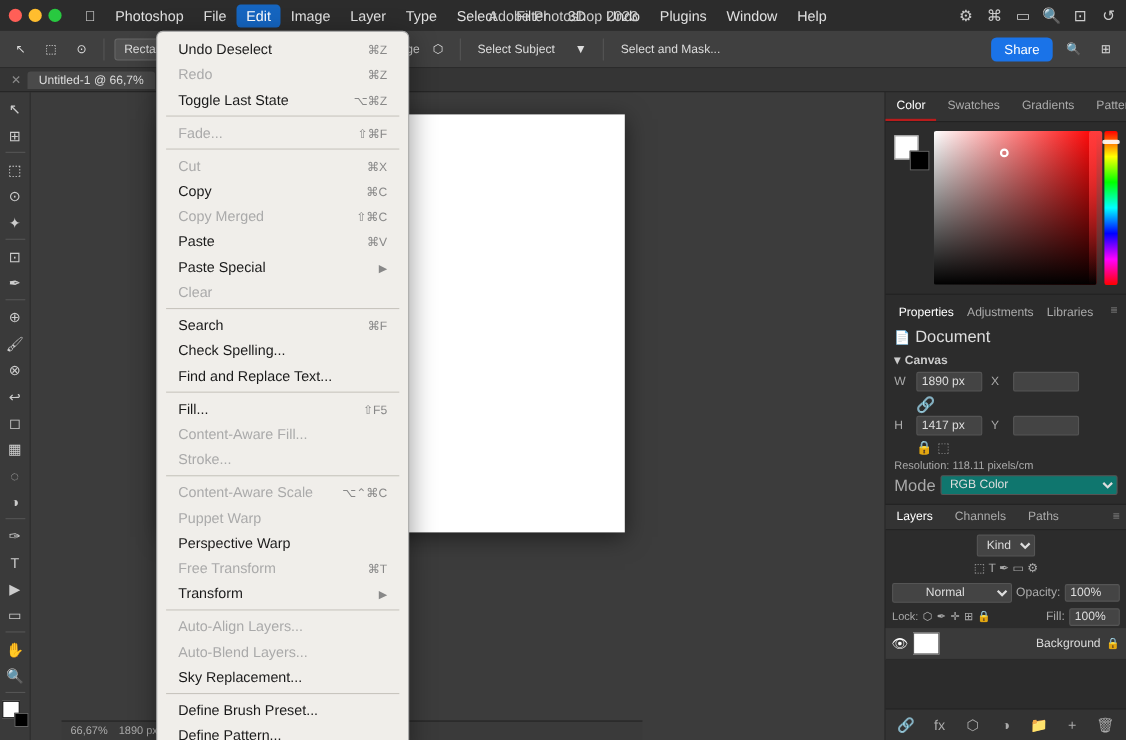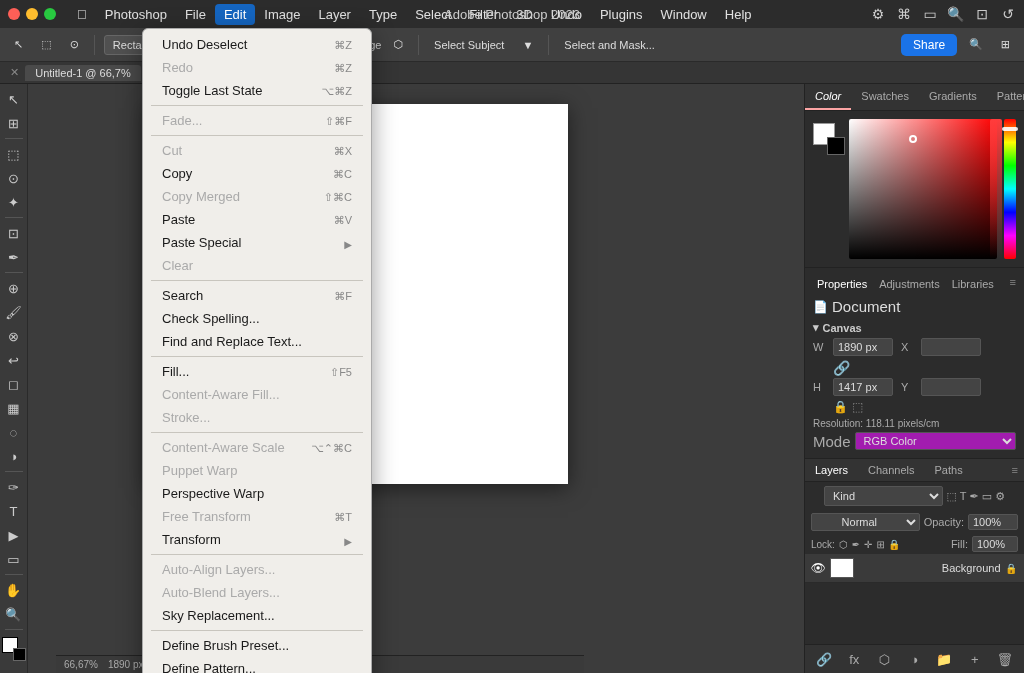--- a/index.html
+++ b/index.html
@@ -195,21 +195,21 @@
       display: flex;
       background: #333;
       border-bottom: 1px solid #222;
     }
     .panel-tab {
       padding: 6px 10px;
       font-size: 11px;
       color: #aaa;
       cursor: pointer;
     }
-    .panel-tab.active { color: #fff; border-bottom: 2px solid #fca5a5; font-style: italic; }
+    .panel-tab.active { color: #fff; border-bottom: 2px solid #b91c1c; }
     .color-panel {
       padding: 8px;
     }
 
     
     .properties-panel {
       border-top: 1px solid #222;
       padding: 8px;
       font-size: 11px;
     }
@@ -268,24 +268,25 @@
       border-bottom: 1px solid #222;
     }
     .layer-tab {
       padding: 5px 10px;
       font-size: 11px;
       color: #aaa;
       cursor: pointer;
     }
     .layer-tab.active { color: #fff; }
     .layer-controls {
-      padding: 4px 19px;
+      padding: 4px 8px;
       display: flex;
       gap: 4px;
       align-items: center;
+      flex-direction: column;
     }
     .layer-search {
       flex: 1;
       background: #444;
       border: 1px solid #555;
       color: #ddd;
       font-size: 11px;
       padding: 2px 4px;
       border-radius: 2px;
     }
@@ -622,21 +623,21 @@
         <span class="prop-label" style="margin-left:4px;">Y</span>
         <input class="prop-input" type="text" value="" style="">
       </div>
       <div style="display:flex;gap:4px;margin:4px 0 4px 20px;">
         <span style="font-size:12px;color:#888;cursor:pointer;">🔒</span>
         <span style="font-size:12px;color:#888;cursor:pointer;">⬚</span>
       </div>
       <div style="font-size:10px;color:#aaa;margin-bottom:3px;">Resolution: 118.11 pixels/cm</div>
       <div style="display:flex;align-items:center;gap:4px;">
         <span style="font-size:15px;color:#aaa;">Mode</span>
-        <select style="background:#a21caf;border:1px solid #555;color:#ddd;font-size:11px;padding:1px 4px;border-radius:2px;flex:1;">
+        <select style="background:#0f766e;border:1px solid #555;color:#ddd;font-size:11px;padding:1px 4px;border-radius:2px;flex:1;">
           <option>RGB Color</option>
         </select>
       </div>
     </div>
 
     <div class="layers-panel">
       <div class="layers-panel-tabs">
         <div class="layer-tab active">Layers</div>
         <div class="layer-tab">Channels</div>
         <div class="layer-tab">Paths</div>

